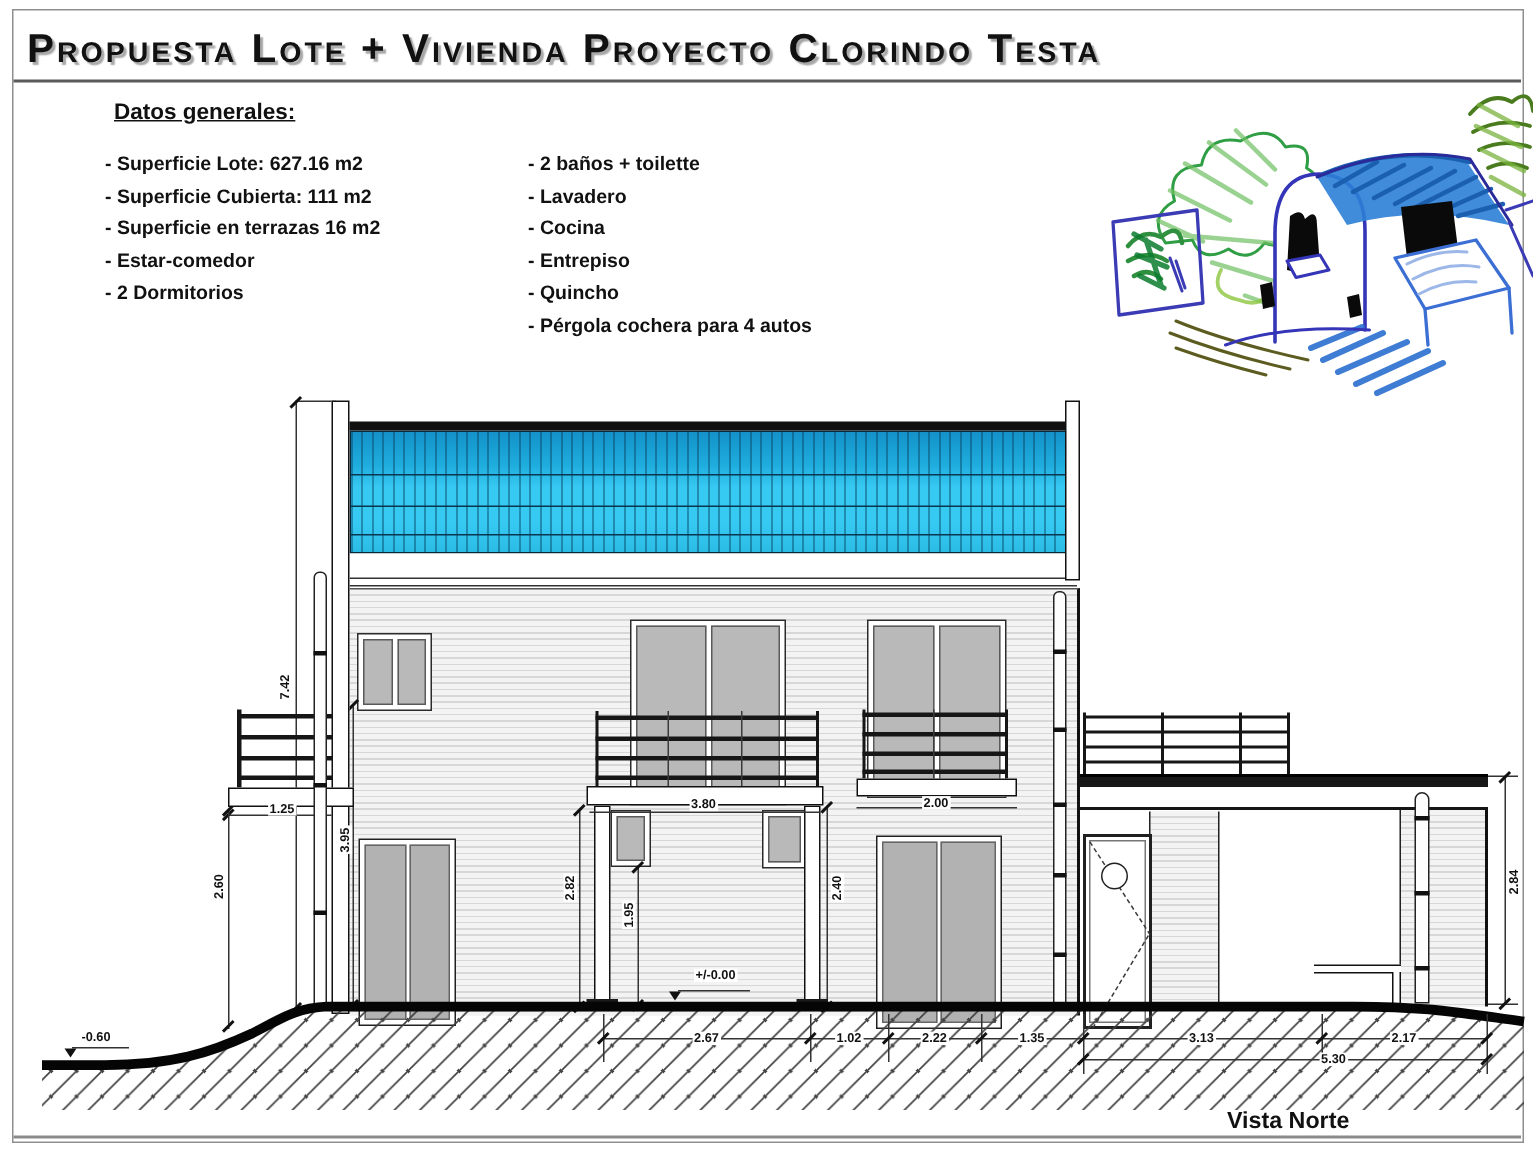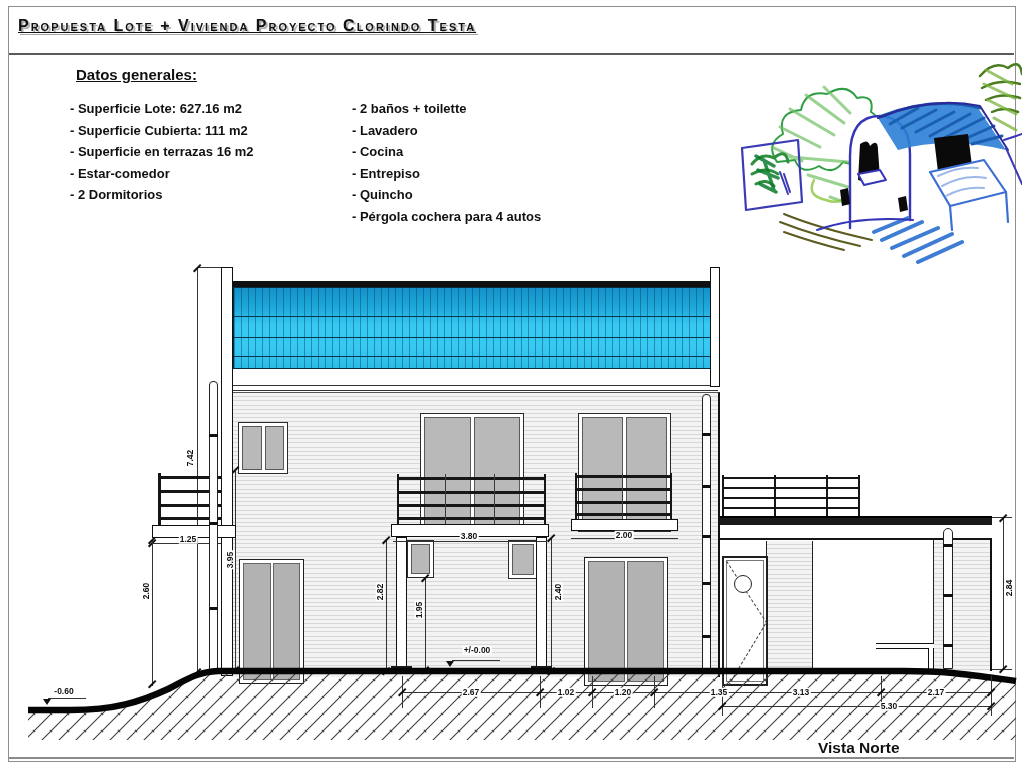--- a/index.html
+++ b/index.html
@@ -2,23 +2,23 @@
 <html><head>
 <meta charset="utf-8">
 <style>
   html,body{margin:0;padding:0;background:#d0d0d0;}
   .sheet{position:relative;width:1024px;height:768px;background:#ffffff;overflow:hidden;
          font-family:"Liberation Sans",sans-serif;color:#111;}
   .abs{position:absolute;}
   .page-border{position:absolute;left:8px;top:6px;width:1006px;height:754px;border:1px solid #8f8f8f;}
   .title-rule{position:absolute;left:9px;top:53px;width:1005px;height:2px;background:#5a5a5a;}
   .bottom-rule{position:absolute;left:9px;top:757px;width:1005px;height:2px;background:#8a8a8a;}
-  .title{position:absolute;left:18px;top:17px;font-size:16px;font-weight:bold;
+  .title{position:absolute;left:18px;top:17px;font-size:27px;font-weight:bold;
          font-variant:small-caps;letter-spacing:2px;white-space:nowrap;
-         text-shadow:2px 2px 1px rgba(0,0,0,0.35);text-decoration:underline;}
+         text-shadow:2px 2px 1px rgba(0,0,0,0.35);}
   .datos-head{position:absolute;left:76px;top:66px;font-size:15px;font-weight:bold;text-decoration:underline;}
   .datos-list{position:absolute;list-style:none;margin:0;padding:0;font-size:13px;font-weight:bold;}
   .datos-list li{line-height:21.5px;white-space:nowrap;}
   .list-left{left:70px;top:98px;}
   .list-right{left:352px;top:98px;}
   .caption{position:absolute;left:818px;top:739px;font-size:15.5px;font-weight:bold;}
 
   
   .vline{position:absolute;width:1px;background:#333;}
   .hline{position:absolute;height:1px;background:#333;}
@@ -317,22 +317,22 @@
     <span class="tk chain" style="left:402px;top:692px;"></span>
     <span class="tk chain" style="left:540px;top:692px;"></span>
     <span class="tk chain" style="left:592px;top:692px;"></span>
     <span class="tk chain" style="left:654px;top:692px;"></span>
     <span class="tk chain" style="left:722px;top:692px;"></span>
     <span class="tk chain" style="left:881px;top:692px;"></span>
     <span class="tk chain" style="left:991px;top:692px;"></span>
 
     <span class="dlab" style="left:471px;top:692px;">2.67</span>
     <span class="dlab" style="left:566px;top:692px;">1.02</span>
-    <span class="dlab" style="left:623px;top:692px;">1.20</span>
-    <span class="dlab" style="left:688px;top:692px;margin-left:31px;">1.35</span>
+    <span class="dlab" style="left:623px;top:692px;">2.22</span>
+    <span class="dlab" style="left:688px;top:692px;">1.35</span>
     <span class="dlab" style="left:801px;top:692px;">3.13</span>
     <span class="dlab" style="left:936px;top:692px;">2.17</span>
 
     <div class="hline chain" style="left:722px;top:706px;width:269px;"></div>
     <span class="tk chain" style="left:722px;top:706px;"></span>
     <span class="tk chain" style="left:991px;top:706px;"></span>
     <span class="dlab" style="left:856px;top:706px;margin-left:33px;">5.30</span>
 
   </div>
 

